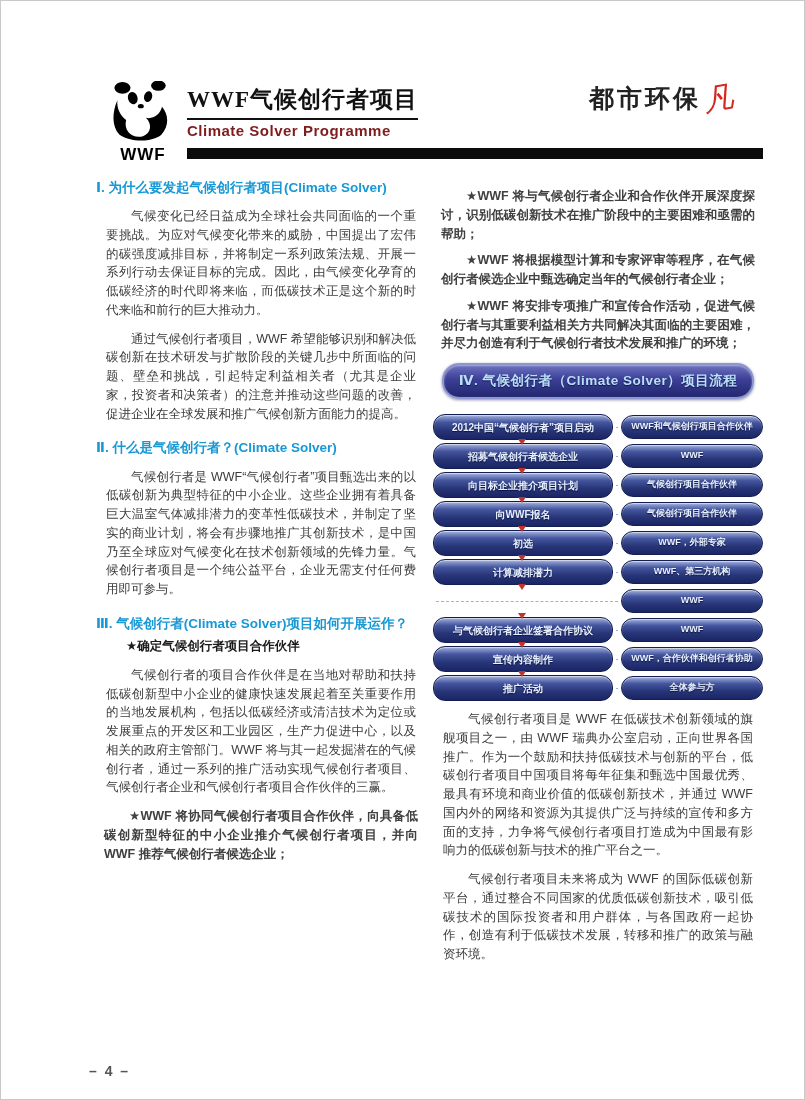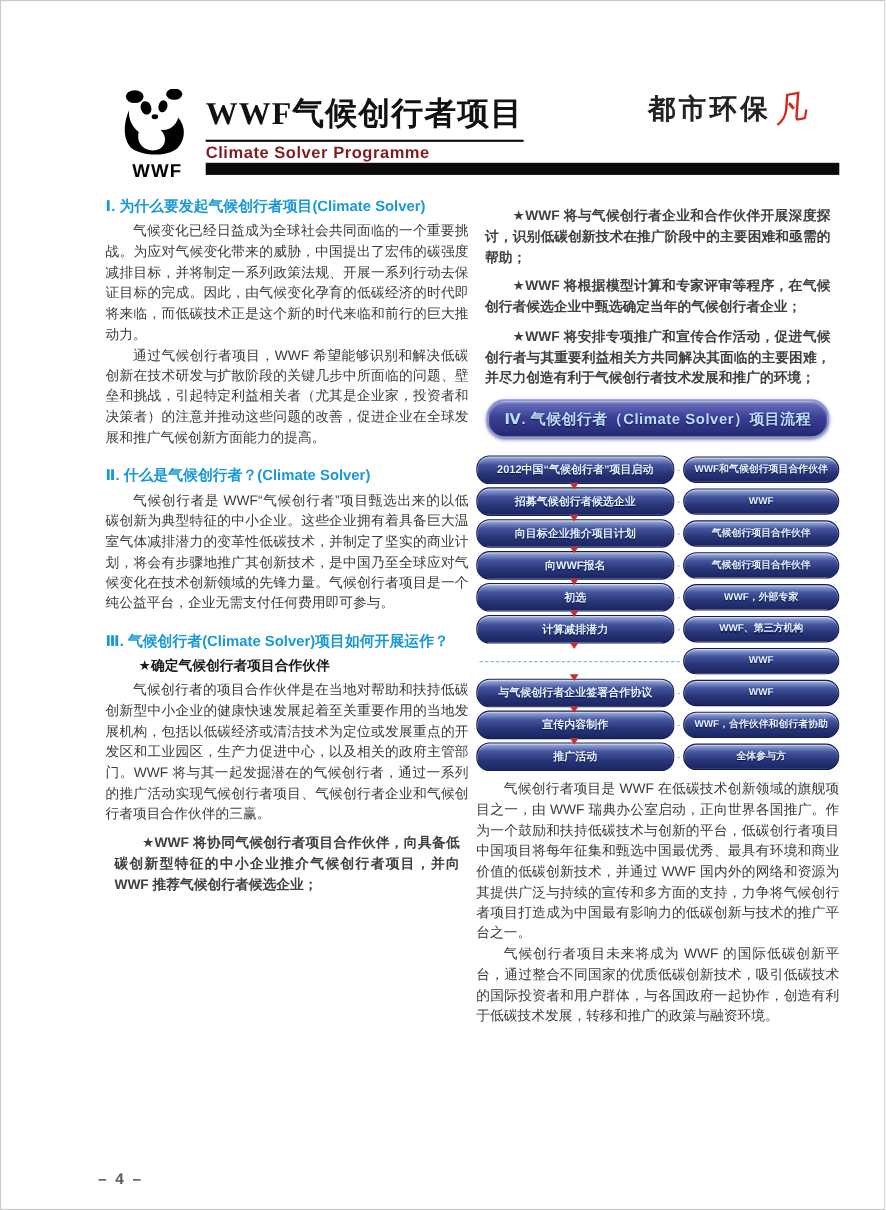--- a/index.html
+++ b/index.html
@@ -7,38 +7,38 @@
     position:relative;width:803px;height:1098px;background:#fff;
     border:1px solid #c9c9c9;overflow:hidden;
     font-family:"Liberation Sans","DejaVu Sans",sans-serif;
     color:#3b3b3b;
   }
   
   .panda-logo{position:absolute;left:106px;top:80px;width:72px;text-align:center;}
   .panda-logo .wwf-word{font-weight:bold;font-size:17px;color:#000;letter-spacing:1px;margin-top:-2px;
     font-family:"Liberation Sans",sans-serif;}
   .header-titles{position:absolute;left:186px;top:83px;}
-  .title-cn{display:inline-block;font-size:29px;font-weight:bold;color:#111;
+  .title-cn{display:inline-block;font-size:23px;font-weight:bold;color:#111;
     border-bottom:2px solid #111;padding-bottom:3px;letter-spacing:1px;
     font-family:"Liberation Serif","DejaVu Serif",serif;}
   .title-en{font-size:15px;font-weight:bold;color:#7f1d1d;margin-top:2px;letter-spacing:.5px;}
   .black-bar{position:absolute;left:186px;top:147px;width:576px;height:11px;background:#0b0b0b;}
   .brand{position:absolute;left:588px;top:78px;white-space:nowrap;}
   .brand-cn{font-size:25px;font-weight:bold;color:#222;letter-spacing:3px;
     font-family:"Liberation Serif","DejaVu Serif",serif;}
   .brand-mark{display:inline-block;color:#d4281e;font-size:30px;margin-left:2px;
     font-family:"DejaVu Serif",serif;font-style:italic;transform:rotate(-10deg);vertical-align:-2px;}
   
   .col{position:absolute;top:178px;width:330px;font-size:12.5px;line-height:1.5;
     text-align:justify;}
   .col-left{left:95px;}
   .col-right{left:432px;}
   .sec-heading{color:#1898d5;font-weight:bold;font-size:13.5px;margin:16px 0 4px;line-height:1.35;}
   .sec-heading.first{margin-top:0;}
-  .para{text-indent:2em;margin:0;}
+  .para{text-indent:2em;margin:10px;}
   .star-sub{font-weight:bold;color:#1a1a1a;text-indent:2.4em;margin:3px 0;}
   .star-para{font-weight:bold;color:#404040;text-indent:2em;margin:8px;}
   
   .flowchart{margin:10px 0 8px;}
   .flow-banner{
     width:308px;height:32px;margin:0 auto 16px;border-radius:17px;
     background:linear-gradient(180deg,#6d73c0 0%,#3c3f96 45%,#23276f 100%);
     border:2px solid #8d96d0;box-shadow:0 1px 3px rgba(20,25,90,.5), inset 0 1px 2px rgba(255,255,255,.45);
     display:flex;align-items:center;justify-content:center;
     color:#b9e0f8;font-weight:bold;font-size:13.5px;letter-spacing:.5px;

